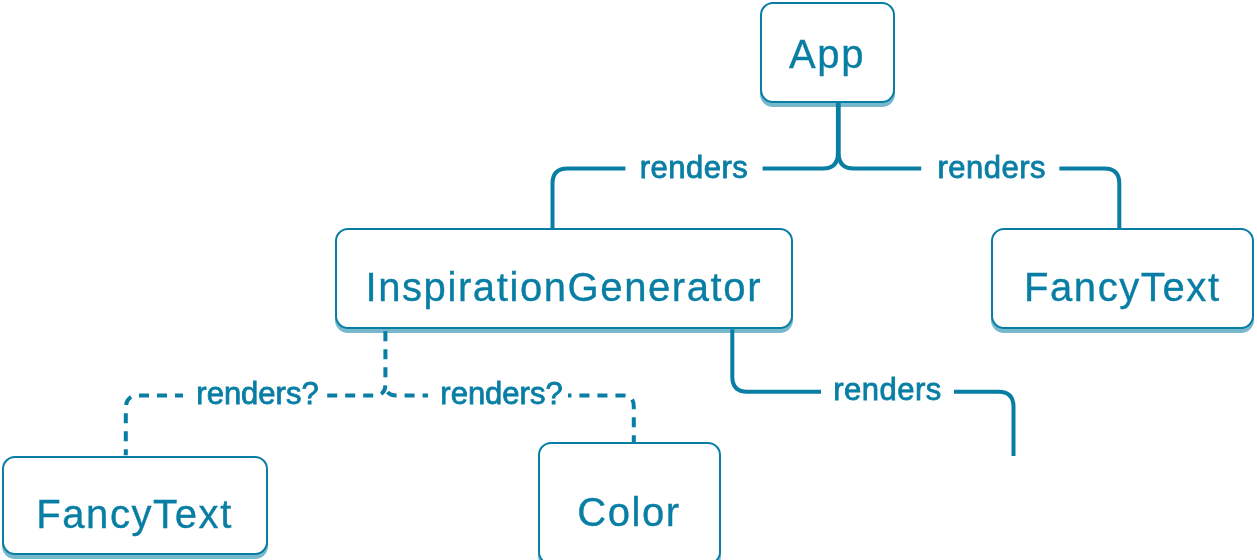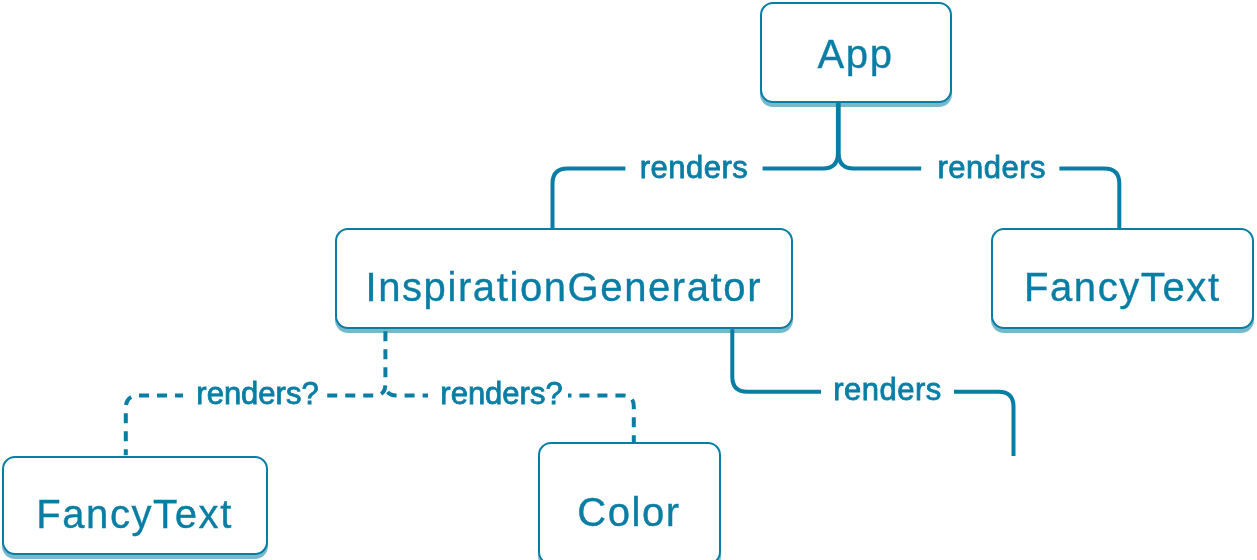--- a/index.html
+++ b/index.html
@@ -33,18 +33,18 @@
   <text class="lbl" x="257.5" y="404.3" text-anchor="middle" style="letter-spacing:0px">renders?</text>
 
   <path d="M385.4,384.3 Q385.4,395.4 396.4,395.4 H428" stroke="#087ea4" stroke-width="4" stroke-dasharray="10 8" stroke-dashoffset="10"></path>
   <path d="M633.8,453.3 V406.4 Q633.8,395.4 622.8,395.4 H568" stroke="#087ea4" stroke-width="4" stroke-dasharray="10 8" stroke-dashoffset="10"></path>
   <text class="lbl" x="501.5" y="404.3" text-anchor="middle" style="letter-spacing:0px">renders?</text>
 
   <path d="M732.3,329.3 V376.7 Q732.3,391.7 747.3,391.7 H821" stroke="#087ea4" stroke-width="4"></path>
   <path d="M954,391.7 H998.5 Q1013.5,391.7 1013.5,406.7 V456" stroke="#087ea4" stroke-width="4"></path>
   <text class="lbl" x="887.5" y="400" text-anchor="middle">renders</text>
 </svg>
-<div class="node" style="left:759.5px;top:2px;width:192px;height:100.5px;padding-top:4px;">App</div>
+<div class="node" style="left:759.5px;top:2px;width:135px;height:100.5px;padding-top:4px;">App</div>
 <div class="node" style="left:334.5px;top:228px;width:458.5px;height:101.3px;">InspirationGenerator</div>
 <div class="node" style="left:990.5px;top:228px;width:263.5px;height:101.2px;">FancyText</div>
 <div class="node" style="left:1.5px;top:455.5px;width:266px;height:99px;">FancyText</div>
 <div class="node" style="left:537.5px;top:442px;width:183px;height:123px;">Color</div>
 </div>
 
 </body></html>

